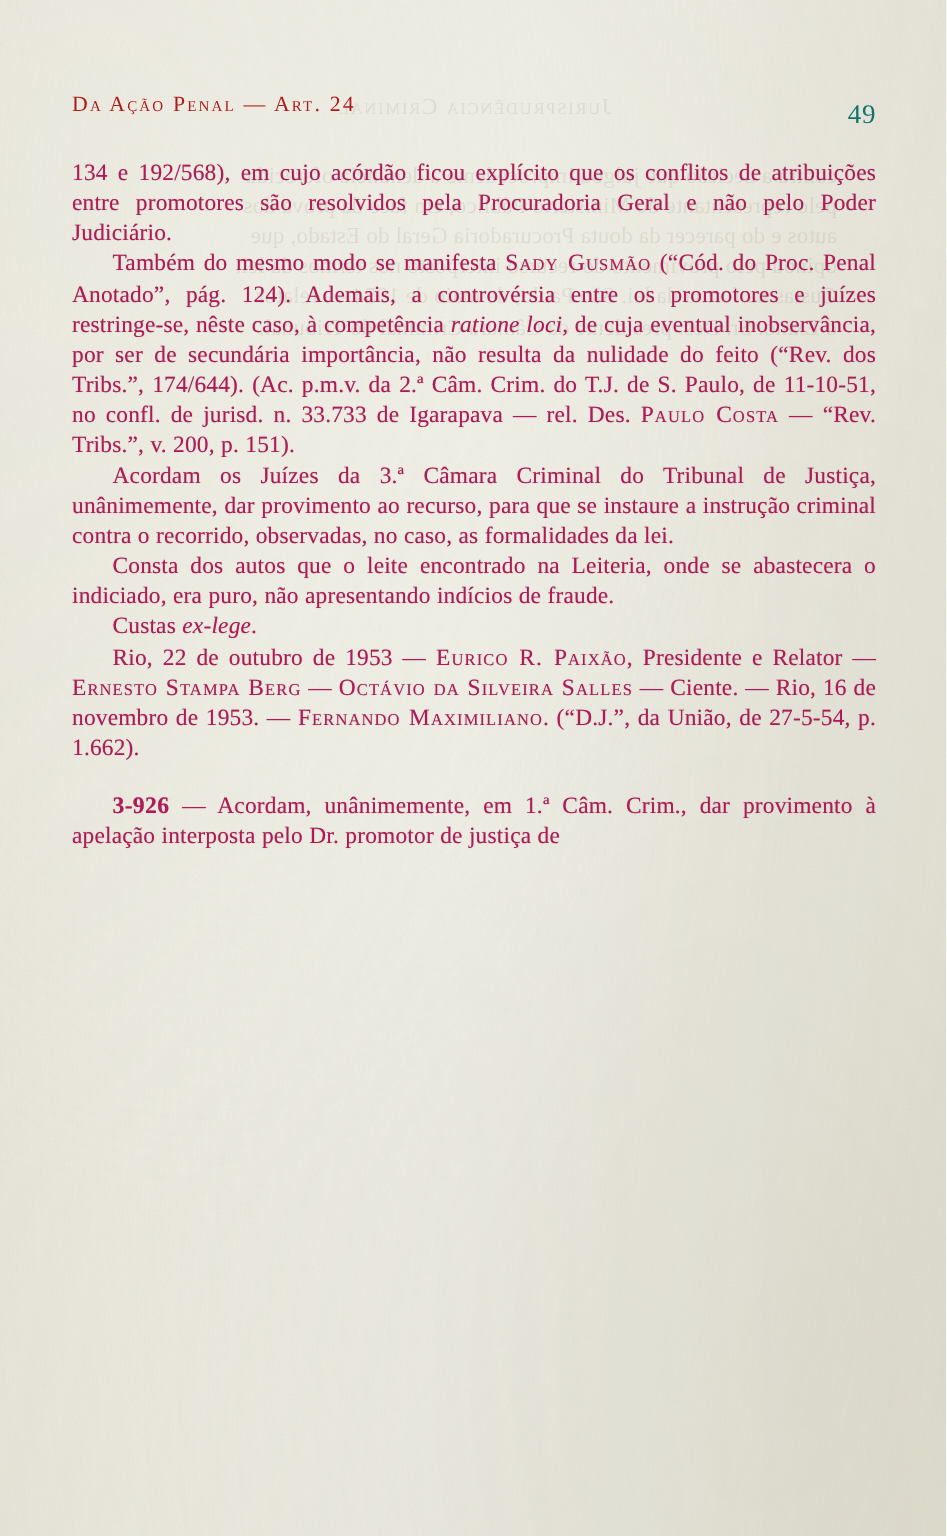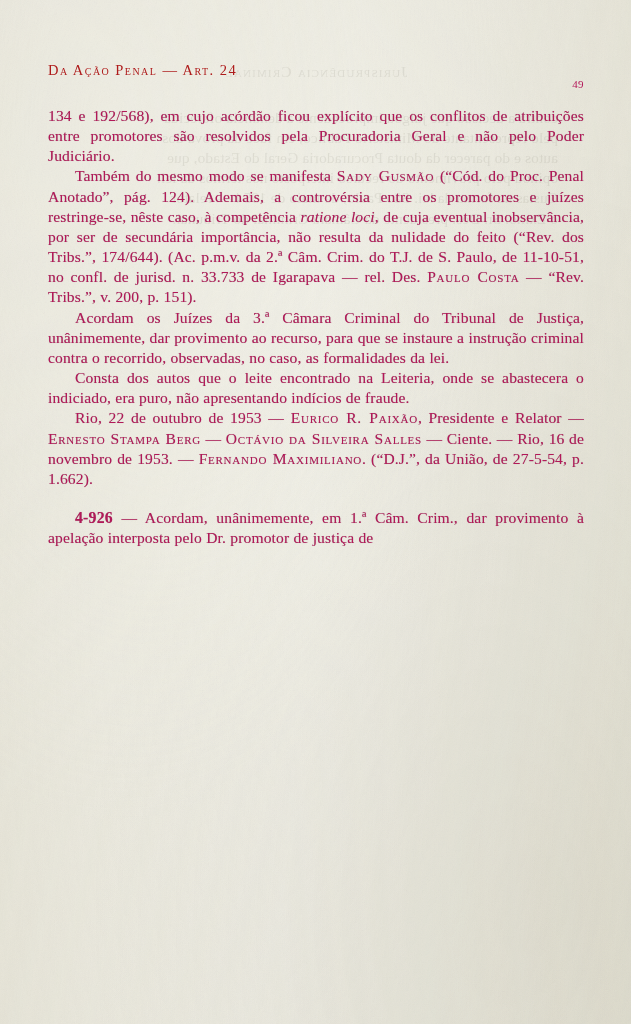--- a/index.html
+++ b/index.html
@@ -80,24 +80,24 @@
     text-align: left;
     font-variant: small-caps;
     font-size: 14.5px;
     letter-spacing: 1.45px;
     color: #b91c1c;
     white-space: nowrap;
   }
   .runhead-folio {
     position: absolute;
     right: 0;
-    top: 16px;
-    font-size: 11px;
+    top: 4px;
+    font-size: 18px;
     letter-spacing: 0.4px;
-    color: #be185d;
+    color: #0f766e;
   }
 
   
   .column {
     position: absolute;
     top: 106px;
     left: 48px;
     width: 536px;
   }
   p.para {
@@ -164,18 +164,19 @@
       <div class="runhead-title">Da Ação Penal — Art. 24</div>
       <div class="runhead-folio">49</div>
     </div>
 
     <div class="column" id="text-column">
 
     <p class="para noindent"><span>134 e 192/568), em cujo acórdão ficou explícito que os conflitos de atribuições entre promotores são resolvidos pela Procuradoria Geral e não pelo Poder Judiciário.</span></p>
         <p class="para"><span>Também do mesmo modo se manifesta </span><span class="sc">Sady Gusmão</span><span> (“Cód. do Proc. Penal Anotado”, pág. 124). Ademais, a controvérsia entre os promotores e juízes restringe-se, nêste caso, à competência </span><span class="it">ratione loci</span><span>, de cuja eventual inobservância, por ser de secundária importância, não resulta da nulidade do feito (“Rev. dos Tribs.”, 174/644). (Ac. p.m.v. da 2.ª Câm. Crim. do T.J. de S. Paulo, de 11-10-51, no confl. de jurisd. n. 33.733 de Igarapava — rel. Des. </span><span class="sc">Paulo Costa</span><span> — “Rev. Tribs.”, v. 200, p. 151).</span></p>
         <p class="para"><span>Acordam os Juízes da 3.ª Câmara Criminal do Tribunal de Justiça, unânimemente, dar provimento ao recurso, para que se instaure a instrução criminal contra o recorrido, observadas, no caso, as formalidades da lei.</span></p>
         <p class="para"><span>Consta dos autos que o leite encontrado na Leiteria, onde se abastecera o indiciado, era puro, não apresentando indícios de fraude.</span></p>
+        <p class="para"><span>Custas </span><span class="it">ex-lege</span><span>.</span></p>
         <p class="para"><span>Rio, 22 de outubro de 1953 — </span><span class="sc">Eurico R. Paixão</span><span>, Presidente e Relator — </span><span class="sc">Ernesto Stampa Berg</span><span> — </span><span class="sc">Octávio da Silveira Salles</span><span> — Ciente. — Rio, 16 de novembro de 1953. — </span><span class="sc">Fernando Maximiliano</span><span>. (“D.J.”, da União, de 27-5-54, p. 1.662).</span></p>
-        <p class="para gap-before"><span class="entry-num">4-926</span><span> — Acordam, unânimemente, em 1.ª Câm. Crim., dar provimento à apelação interposta pelo Dr. promotor de justiça de</span></p>
+        <p class="para gap-before"><span class="entry-num">3-926</span><span> — Acordam, unânimemente, em 1.ª Câm. Crim., dar provimento à apelação interposta pelo Dr. promotor de justiça de</span></p>
       </div>
 
   </div>
 </div>
 
 </body></html>

